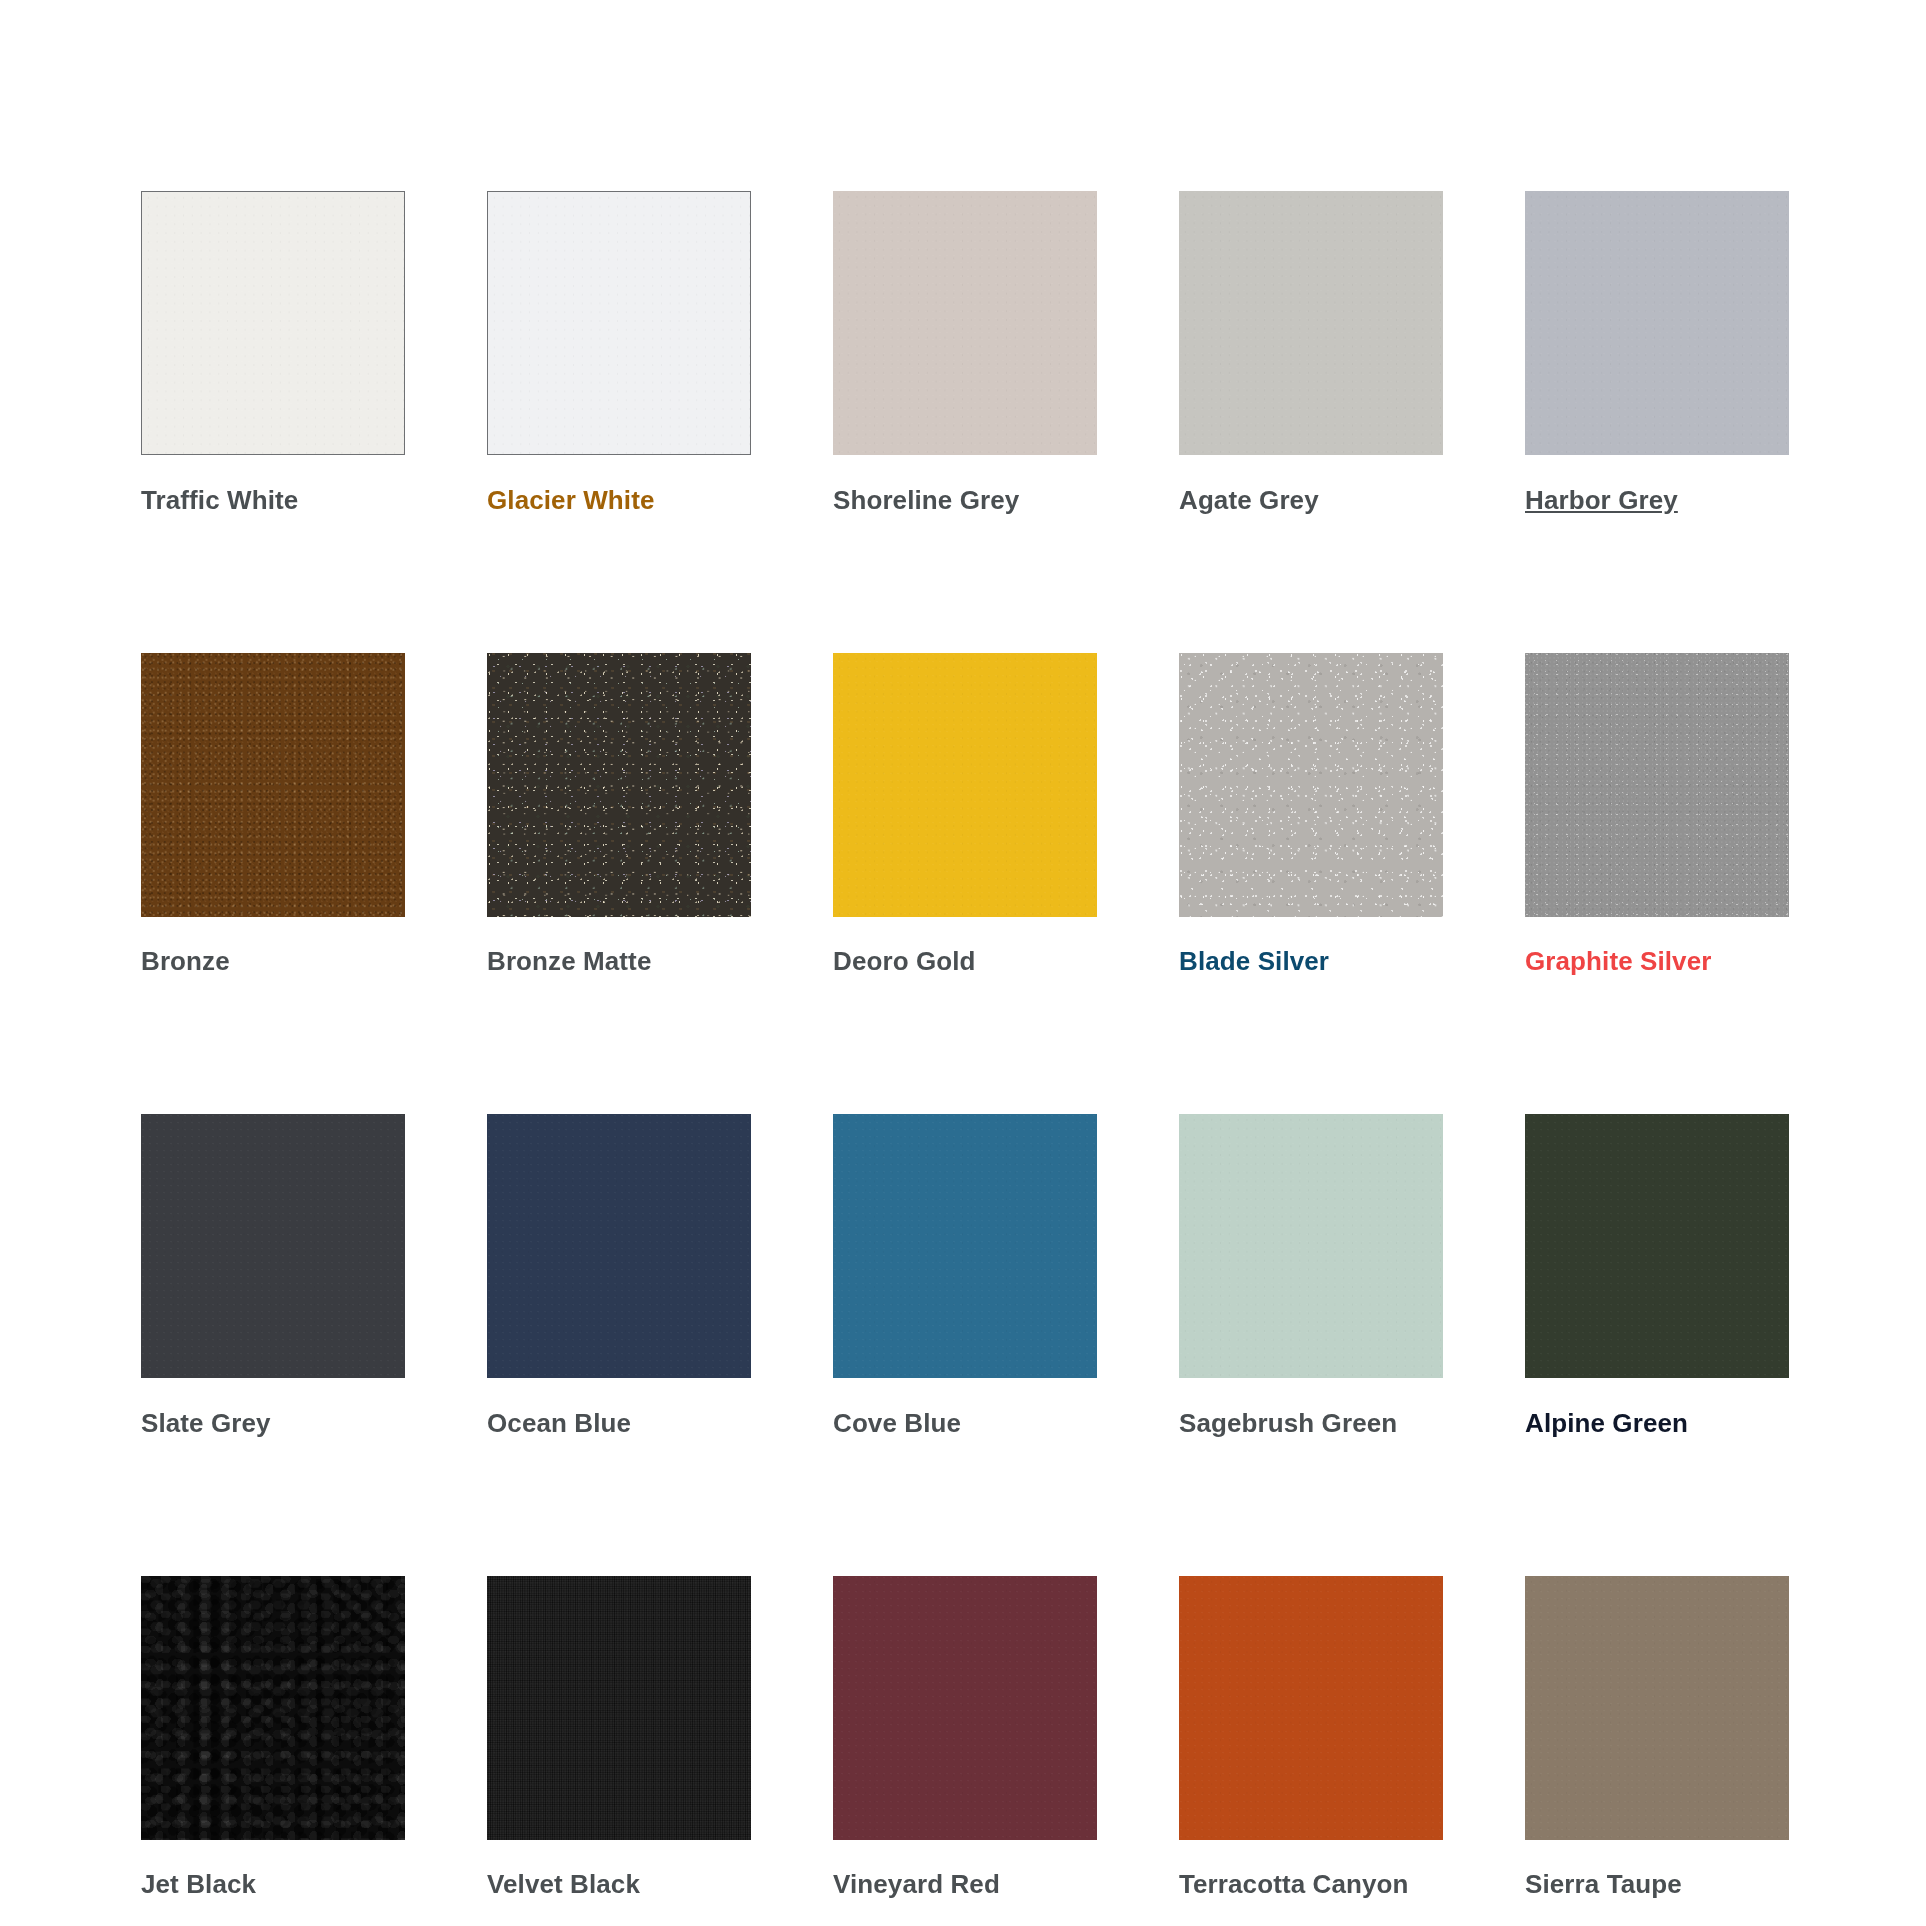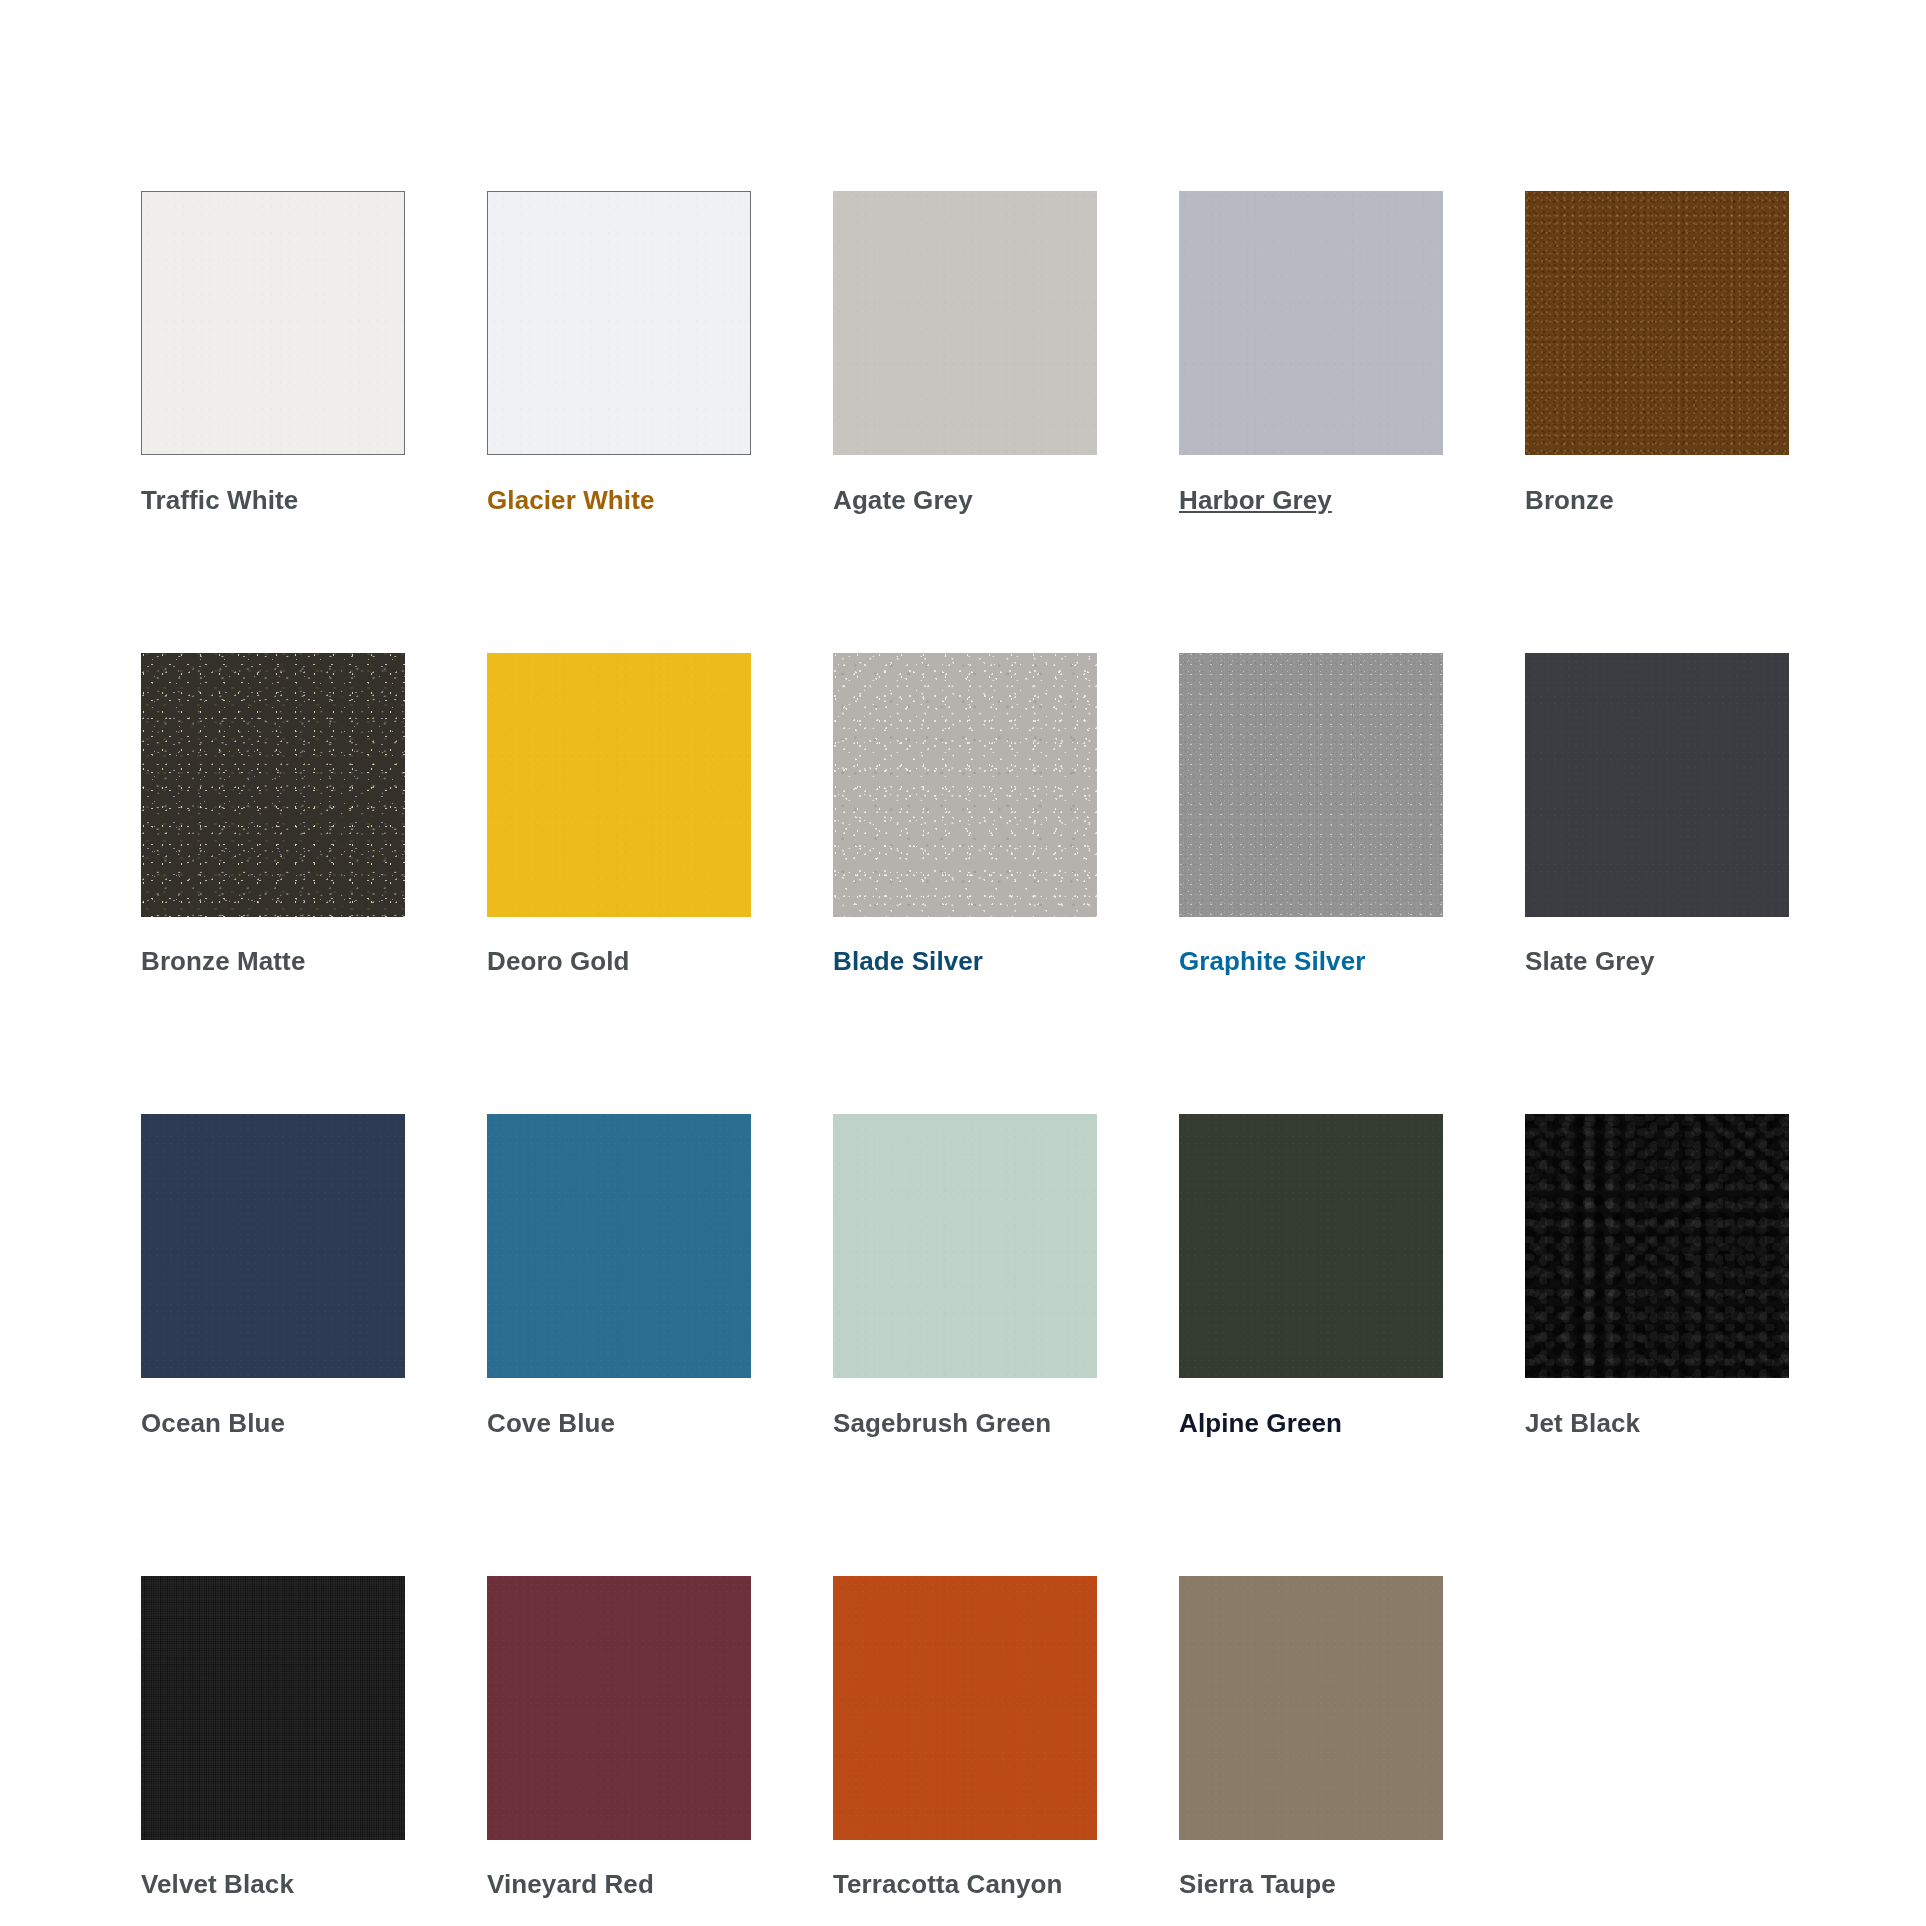--- a/index.html
+++ b/index.html
@@ -174,20 +174,26 @@
         </div>
         <div class="swatch-label" style="color: rgb(74, 79, 82);">Traffic White</div>
       </div>
       <div class="swatch-cell">
         <div class="swatch-chip bordered" style="background: rgb(240, 241, 243); border-color: rgb(110, 112, 115);">
           <div class="swatch-texture tex-matte"></div>
         </div>
         <div class="swatch-label" style="color: #a16207;">Glacier White</div>
       </div>
       <div class="swatch-cell">
+        <div class="swatch-chip" style="background: rgb(210, 200, 194);">
+          <div class="swatch-texture tex-matte"></div>
+        </div>
+        <div class="swatch-label" style="color: rgb(74, 79, 82);">Shoreline Grey</div>
+      </div>
+      <div class="swatch-cell">
         <div class="swatch-chip" style="background: rgb(198, 197, 192);">
           <div class="swatch-texture tex-matte"></div>
         </div>
         <div class="swatch-label" style="color: rgb(74, 79, 82);">Agate Grey</div>
       </div>
       <div class="swatch-cell">
         <div class="swatch-chip" style="background: rgb(183, 186, 194);">
           <div class="swatch-texture tex-matte"></div>
         </div>
         <div class="swatch-label" style="color: rgb(74, 79, 82); text-decoration: underline;">Harbor Grey</div>
@@ -213,21 +219,21 @@
       <div class="swatch-cell">
         <div class="swatch-chip" style="background: rgb(181, 178, 174);">
           <div class="swatch-texture tex-flake-coarse"></div>
         </div>
         <div class="swatch-label" style="color: #0c4a6e;">Blade Silver</div>
       </div>
       <div class="swatch-cell">
         <div class="swatch-chip" style="background: rgb(154, 154, 154);">
           <div class="swatch-texture tex-flake-fine"></div>
         </div>
-        <div class="swatch-label" style="color: #0369a1;">Graphite Silver</div>
+        <div class="swatch-label" style="color: #ef4444;">Graphite Silver</div>
       </div>
       <div class="swatch-cell">
         <div class="swatch-chip" style="background: rgb(58, 60, 65);">
           <div class="swatch-texture tex-matte"></div>
         </div>
         <div class="swatch-label" style="color: rgb(74, 79, 82);">Slate Grey</div>
       </div>
       <div class="swatch-cell">
         <div class="swatch-chip" style="background: rgb(44, 58, 83);">
           <div class="swatch-texture tex-matte"></div>

